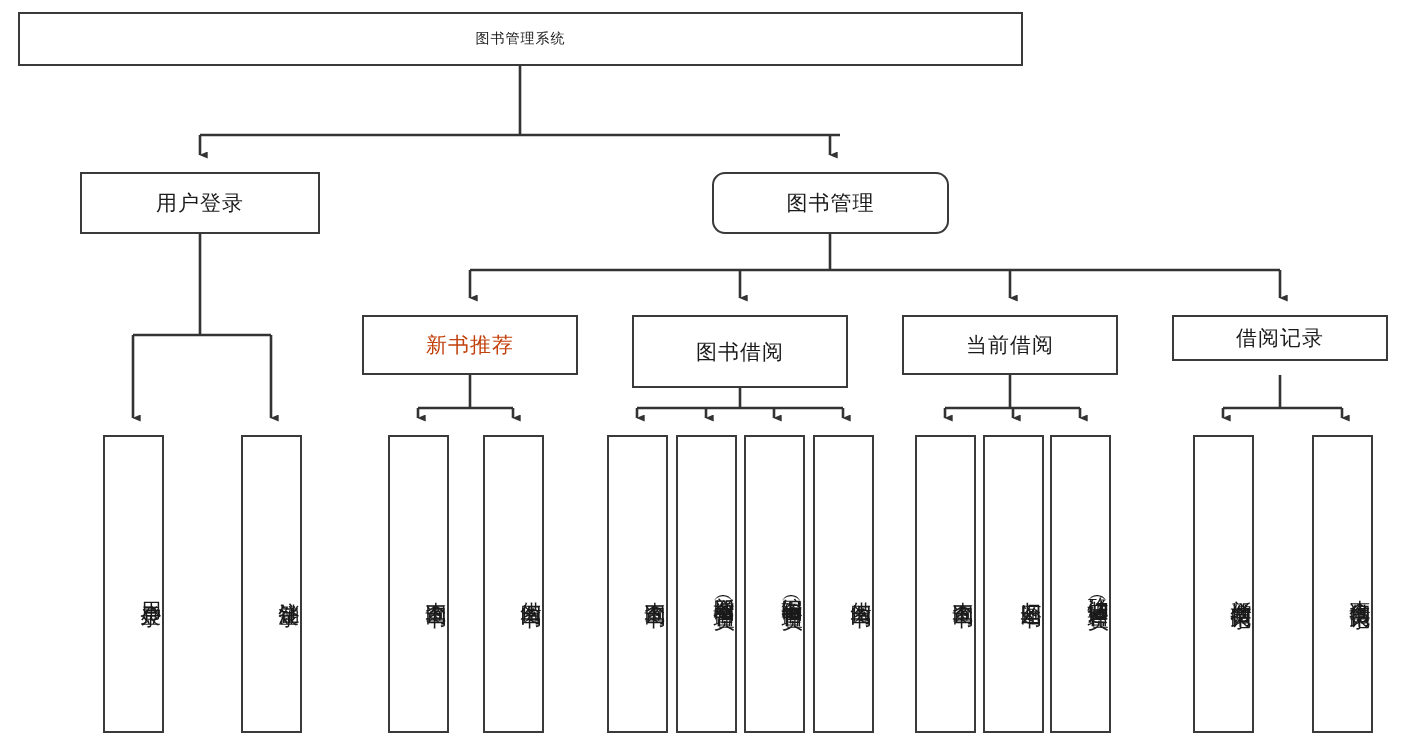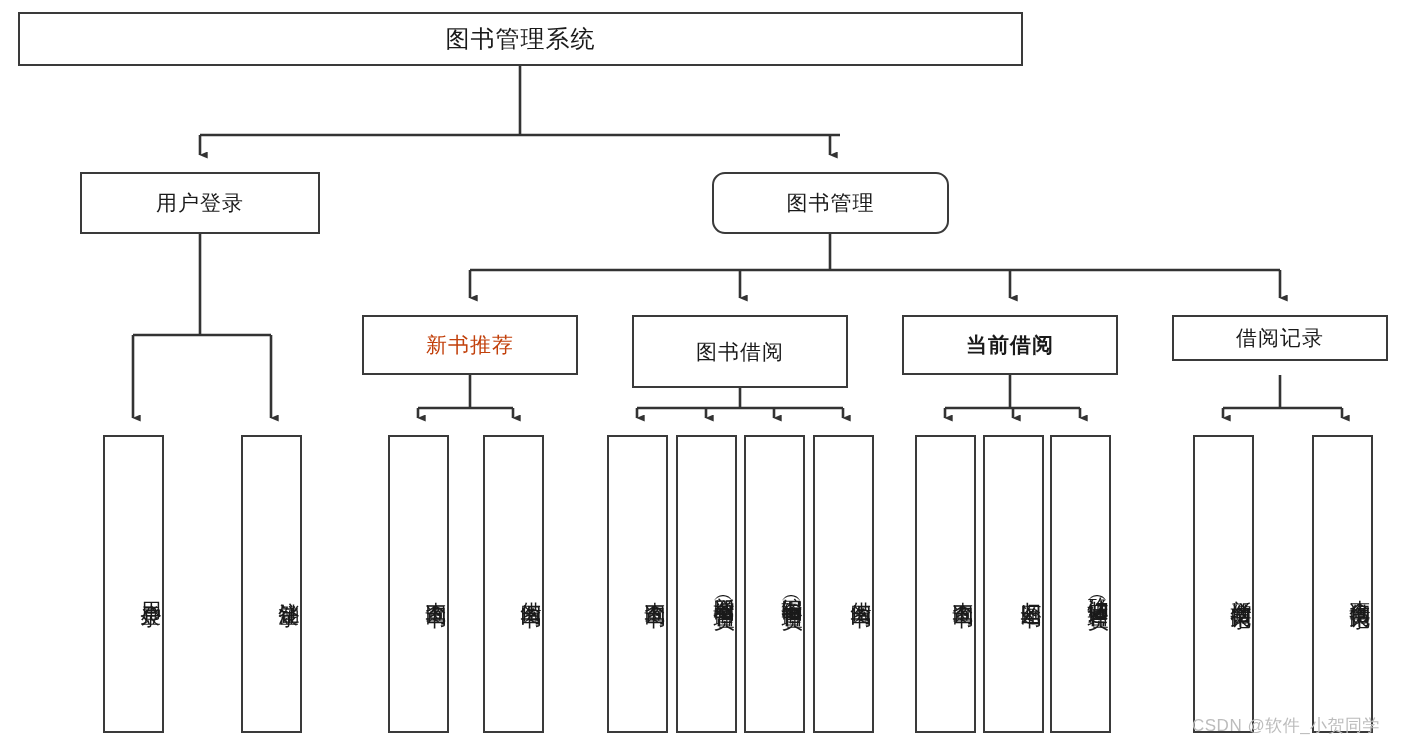--- a/index.html
+++ b/index.html
@@ -43,21 +43,21 @@
     writing-mode: vertical-rl;
     text-orientation: upright;
     font-size: 21px;
     letter-spacing: 2px;
     align-items: flex-start;
     justify-content: center;
     padding-top: 10px;
     line-height: 1.05;
   }
   .node.root {
-    font-size: 24px;
+    font-size: 14px;
   }
   .watermark {
     position: absolute;
     font-size: 17px;
     color: #b8b8b8;
     white-space: nowrap;
     letter-spacing: 0.5px;
   }
 </style>
 </head>
@@ -116,32 +116,31 @@
     </g>
   </svg>
 
   <div class="node horizontal root" style="left: 18px; top: 12px; width: 1005px; height: 54px; border-color: rgb(58, 58, 58); background: rgb(255, 255, 255); color: rgb(26, 26, 26);">图书管理系统</div>
 
   <div class="node horizontal" style="left: 80px; top: 172px; width: 240px; height: 62px; border-color: rgb(58, 58, 58); background: rgb(255, 255, 255); color: rgb(26, 26, 26);">用户登录</div>
   <div class="node horizontal" style="left: 712px; top: 172px; width: 237px; height: 62px; border-color: rgb(58, 58, 58); background: rgb(255, 255, 255); color: rgb(26, 26, 26); border-radius: 13px;">图书管理</div>
 
   <div class="node horizontal" style="left: 362px; top: 315px; width: 216px; height: 60px; border-color: rgb(58, 58, 58); background: rgb(255, 255, 255); color: #c2410c;">新书推荐</div>
   <div class="node horizontal" style="left: 632px; top: 315px; width: 216px; height: 73px; border-color: rgb(58, 58, 58); background: rgb(255, 255, 255); color: rgb(26, 26, 26);">图书借阅</div>
-  <div class="node horizontal" style="left: 902px; top: 315px; width: 216px; height: 60px; border-color: rgb(58, 58, 58); background: rgb(255, 255, 255); color: rgb(26, 26, 26); font-weight: bold;">当前借阅</div>
+  <div class="node horizontal" style="left: 902px; top: 315px; width: 216px; height: 60px; border-color: rgb(58, 58, 58); background: rgb(255, 255, 255); color: rgb(26, 26, 26);">当前借阅</div>
   <div class="node horizontal" style="left: 1172px; top: 315px; width: 216px; height: 46px; border-color: rgb(58, 58, 58); background: rgb(255, 255, 255); color: rgb(26, 26, 26);">借阅记录</div>
 
   <div class="node vertical" style="left: 103px; top: 435px; width: 61px; height: 298px; border-color: rgb(58, 58, 58); background: rgb(255, 255, 255); color: rgb(26, 26, 26);">用户登录</div>
   <div class="node vertical" style="left: 241px; top: 435px; width: 61px; height: 298px; border-color: rgb(58, 58, 58); background: rgb(255, 255, 255); color: rgb(26, 26, 26);">注销登录</div>
   <div class="node vertical" style="left: 388px; top: 435px; width: 61px; height: 298px; border-color: rgb(58, 58, 58); background: rgb(255, 255, 255); color: rgb(26, 26, 26);">查询图书</div>
   <div class="node vertical" style="left: 483px; top: 435px; width: 61px; height: 298px; border-color: rgb(58, 58, 58); background: rgb(255, 255, 255); color: rgb(26, 26, 26);">借阅图书</div>
   <div class="node vertical" style="left: 607px; top: 435px; width: 61px; height: 298px; border-color: rgb(58, 58, 58); background: rgb(255, 255, 255); color: rgb(26, 26, 26);">查询图书</div>
   <div class="node vertical" style="left: 676px; top: 435px; width: 61px; height: 298px; border-color: rgb(58, 58, 58); background: rgb(255, 255, 255); color: rgb(26, 26, 26);">新增图书（管理员）</div>
   <div class="node vertical" style="left: 744px; top: 435px; width: 61px; height: 298px; border-color: rgb(58, 58, 58); background: rgb(255, 255, 255); color: rgb(26, 26, 26);">编辑图书（管理员）</div>
   <div class="node vertical" style="left: 813px; top: 435px; width: 61px; height: 298px; border-color: rgb(58, 58, 58); background: rgb(255, 255, 255); color: rgb(26, 26, 26);">借阅图书</div>
   <div class="node vertical" style="left: 915px; top: 435px; width: 61px; height: 298px; border-color: rgb(58, 58, 58); background: rgb(255, 255, 255); color: rgb(26, 26, 26);">查询图书</div>
   <div class="node vertical" style="left: 983px; top: 435px; width: 61px; height: 298px; border-color: rgb(58, 58, 58); background: rgb(255, 255, 255); color: rgb(26, 26, 26);">归还图书</div>
   <div class="node vertical" style="left: 1050px; top: 435px; width: 61px; height: 298px; border-color: rgb(58, 58, 58); background: rgb(255, 255, 255); color: rgb(26, 26, 26);">确认归还（管理员）</div>
   <div class="node vertical" style="left: 1193px; top: 435px; width: 61px; height: 298px; border-color: rgb(58, 58, 58); background: rgb(255, 255, 255); color: rgb(26, 26, 26);">新增借阅记录</div>
   <div class="node vertical" style="left: 1312px; top: 435px; width: 61px; height: 298px; border-color: rgb(58, 58, 58); background: rgb(255, 255, 255); color: rgb(26, 26, 26);">查询借阅记录</div>
 
-  <div class="watermark" style="left: 1192px; top: 714px; color: rgb(188, 188, 188);">CSDN @软件_小贺同学</div>
 
 </div>
 
 </body></html>

